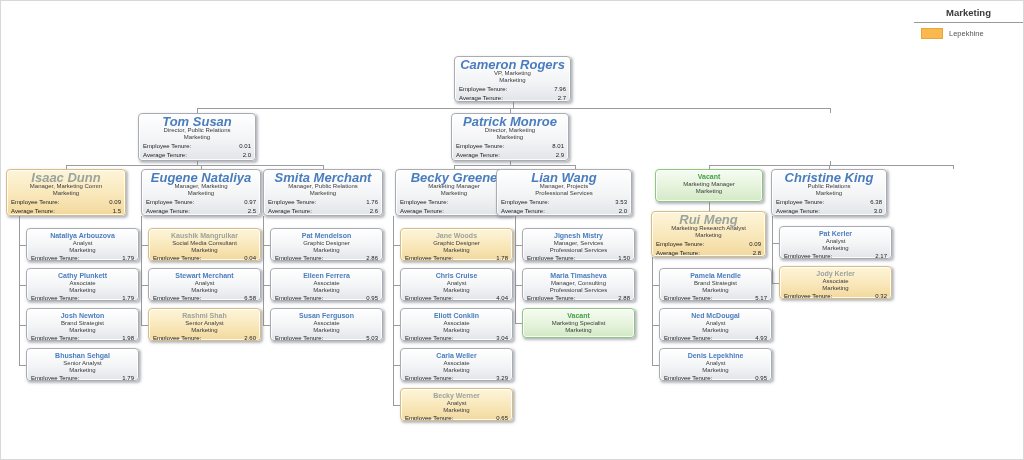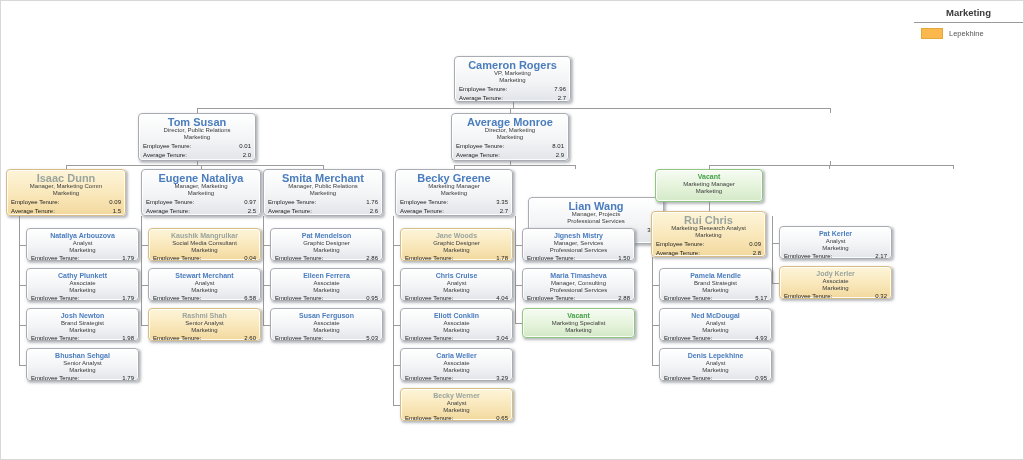--- a/index.html
+++ b/index.html
@@ -25,21 +25,21 @@
   .node.vacant{
     border-color:#8fc57d;
     background:linear-gradient(180deg,#f6fbf3 0%,#e4f3da 55%,#d3e9c7 100%);
   }
   .n-name{font-size:7px;line-height:9px;font-weight:bold;color:#4a7dbe;white-space:nowrap;}
   .node.contractor .n-name{color:#9aa49e;}
   .node.vacant .n-name{color:#44a048;}
   .n-line{font-size:6px;line-height:7px;color:#3a3a3a;white-space:nowrap;}
   .n-ten{display:flex;justify-content:space-between;padding:0 4px;font-size:6px;line-height:8px;color:#222;}
   .node.lg{padding-top:3px;}
-  .node.lg .n-name{font-size:11px;line-height:10px;}
+  .node.lg .n-name{font-size:13px;line-height:10px;font-style:italic;}
   .node.lg .n-ten{margin-top:1px;}
   
   .legend{position:absolute;left:913px;top:6px;width:109px;}
   .legend-title{font-size:9.5px;font-weight:bold;color:#3a3a3a;text-align:center;line-height:12px;}
   .legend-rule{border-top:1px solid #9a9a9a;margin-top:3px;}
   .legend-item{display:flex;align-items:center;margin-top:5px;margin-left:7px;}
   .legend-swatch{width:22px;height:11px;border:1px solid #e2a83e;box-sizing:border-box;}
   .legend-label{font-size:7.5px;color:#555;margin-left:6px;}
 </style>
 </head>
@@ -124,21 +124,21 @@
       <div class="n-ten">
         <span>Employee Tenure:</span>
         <span>0.01</span>
       </div>
       <div class="n-ten">
         <span>Average Tenure:</span>
         <span>2.0</span>
       </div>
     </div>
     <div class="node normal lg" style="left: 450px; top: 112px; width: 118px; height: 48px;">
-      <div class="n-name">Average Monroe</div>
+      <div class="n-name">Patrick Monroe</div>
       <div class="n-line">Director, Marketing</div>
       <div class="n-line">Marketing</div>
       <div class="n-ten">
         <span>Employee Tenure:</span>
         <span>8.01</span>
       </div>
       <div class="n-ten">
         <span>Average Tenure:</span>
         <span>2.9</span>
       </div>
@@ -188,37 +188,50 @@
       <div class="n-line">Marketing</div>
       <div class="n-ten">
         <span>Employee Tenure:</span>
         <span>3.35</span>
       </div>
       <div class="n-ten">
         <span>Average Tenure:</span>
         <span>2.7</span>
       </div>
     </div>
-    <div class="node normal lg" style="left: 527px; top: 168px; width: 136px; height: 47px; margin-top: 28px;">
+    <div class="node normal lg" style="left: 495px; top: 168px; width: 136px; height: 47px;">
       <div class="n-name">Lian Wang</div>
       <div class="n-line">Manager, Projects</div>
       <div class="n-line">Professional Services</div>
       <div class="n-ten">
         <span>Employee Tenure:</span>
         <span>3.53</span>
       </div>
       <div class="n-ten">
         <span>Average Tenure:</span>
         <span>2.0</span>
       </div>
     </div>
     <div class="node vacant" style="left: 654px; top: 168px; width: 108px; height: 33px;">
       <div class="n-name">Vacant</div>
       <div class="n-line">Marketing Manager</div>
       <div class="n-line">Marketing</div>
+    </div>
+    <div class="node normal lg" style="left: 770px; top: 168px; width: 116px; height: 47px;">
+      <div class="n-name">Christine King</div>
+      <div class="n-line">Public Relations</div>
+      <div class="n-line">Marketing</div>
+      <div class="n-ten">
+        <span>Employee Tenure:</span>
+        <span>6.38</span>
+      </div>
+      <div class="n-ten">
+        <span>Average Tenure:</span>
+        <span>3.0</span>
+      </div>
     </div>
     <div class="node normal" style="left: 25px; top: 227px; width: 113px; height: 33px;">
       <div class="n-name">Nataliya Arbouzova</div>
       <div class="n-line">Analyst</div>
       <div class="n-line">Marketing</div>
       <div class="n-ten">
         <span>Employee Tenure:</span>
         <span>1.79</span>
       </div>
     </div>
@@ -365,21 +378,21 @@
         <span>Employee Tenure:</span>
         <span>2.88</span>
       </div>
     </div>
     <div class="node vacant" style="left: 521px; top: 307px; width: 113px; height: 30px;">
       <div class="n-name">Vacant</div>
       <div class="n-line">Marketing Specialist</div>
       <div class="n-line">Marketing</div>
     </div>
     <div class="node contractor lg" style="left: 650px; top: 210px; width: 115px; height: 46px;">
-      <div class="n-name">Rui Chris</div>
+      <div class="n-name">Rui Meng</div>
       <div class="n-line">Marketing Research Analyst</div>
       <div class="n-line">Marketing</div>
       <div class="n-ten">
         <span>Employee Tenure:</span>
         <span>0.09</span>
       </div>
       <div class="n-ten">
         <span>Average Tenure:</span>
         <span>2.8</span>
       </div>

